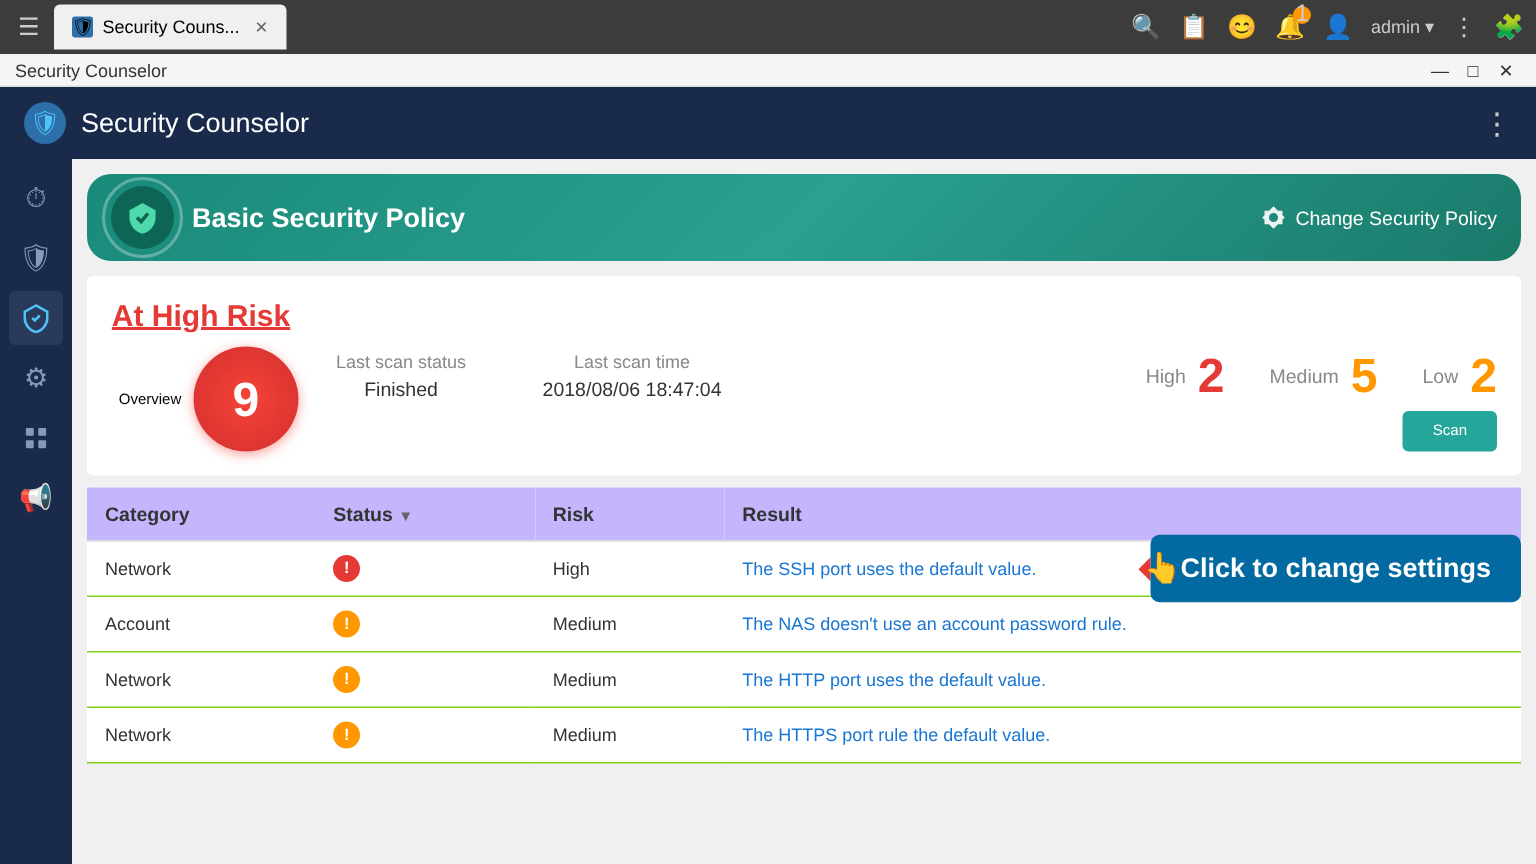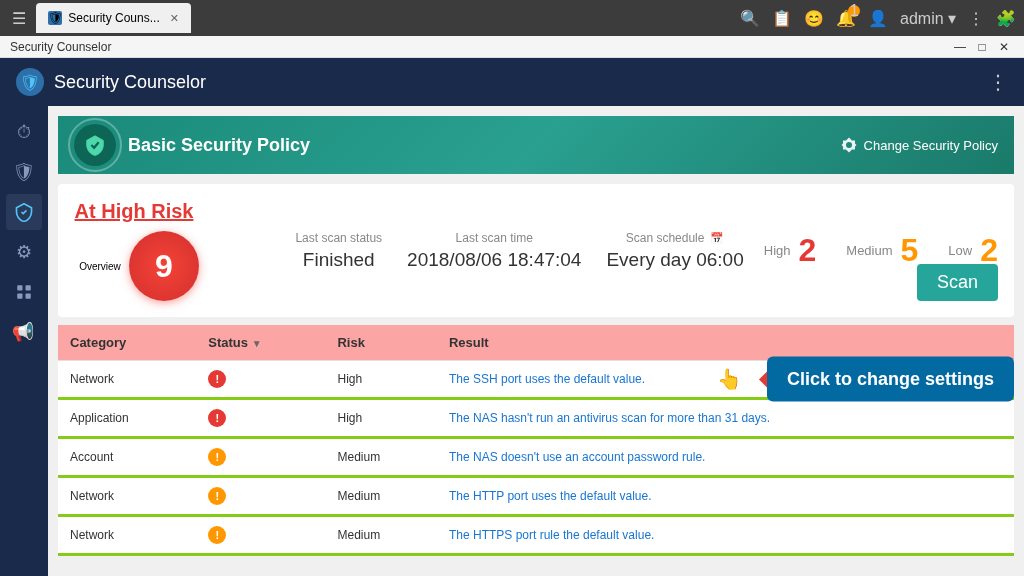--- a/index.html
+++ b/index.html
@@ -111,21 +111,21 @@
     .content {
       flex: 1;
       background: #f0f0f0;
       overflow-y: auto;
     }
 
     
     .policy-banner {
       background: linear-gradient(135deg, #1a8a7a 0%, #2aa090 50%, #1a7a6a 100%);
       margin: 10px;
-      border-radius: 0;
+      border-radius: 16px;
       padding: 0 16px;
       height: 58px;
       display: flex;
       align-items: center;
       position: relative;
     }
     .policy-icon {
       width: 42px;
       height: 42px;
       background: #0d6655;
@@ -186,27 +186,27 @@
       justify-content: center;
       color: white;
       font-size: 32px;
       font-weight: bold;
       box-shadow: 0 2px 8px rgba(244,67,54,0.5);
     }
     .overview-label { color: #000000; font-size: 10px; }
 
     .scan-info {
       display: flex;
-      gap: 25px;
+      gap: 51px;
       flex: 1;
-      justify-content: flex-end;
+      justify-content: flex-start;
     }
     .scan-info-item { text-align: center; }
     .scan-info-label { color: #888; font-size: 12px; margin-bottom: 4px; }
-    .scan-info-value { color: #333; font-size: 19px; }
+    .scan-info-value { color: #333; font-size: 13px; }
 
     .risk-counts {
       display: flex;
       gap: 30px;
       align-items: center;
     }
     .risk-count-item { display: flex; align-items: center; gap: 8px; }
     .risk-count-label { color: #888; font-size: 13px; }
     .risk-count-number { font-size: 32px; font-weight: bold; }
     .risk-count-number.high { color: #e53935; }
@@ -215,48 +215,48 @@
 
     .scan-btn {
       position: absolute;
       right: 16px;
       bottom: 16px;
       background: #26a69a;
       color: white;
       border: none;
       border-radius: 4px;
       padding: 8px 20px;
-      font-size: 18px;
+      font-size: 10px;
       cursor: pointer;
     }
 
     
     .table-container {
       background: white;
       margin: 0 10px;
       border-radius: 4px;
     }
     table {
       width: 100%;
       border-collapse: collapse;
     }
     thead tr {
-      background: #fca5a5;
+      background: #c4b5fd;
     }
     th {
       padding: 10px 12px;
       text-align: left;
       font-weight: 600;
       color: #333;
       font-size: 13px;
       border-bottom: 1px solid #e0e0e0;
     }
     td {
       padding: 9px 12px;
-      border-bottom: 3px solid #84cc16;
+      border-bottom: 1px solid #84cc16;
       color: #333;
       font-size: 12px;
     }
     .status-icon {
       width: 18px;
       height: 18px;
       border-radius: 50%;
       display: inline-flex;
       align-items: center;
       justify-content: center;
@@ -324,21 +324,21 @@
     <span class="tab-close">✕</span>
   </div>
   <div class="browser-icons">
     <span>🔍</span>
     <span>📋</span>
     <span>😊</span>
     <span class="notification-badge">
       🔔<span class="badge">1</span>
     </span>
     <span>👤</span>
-    <span style="color:#ccc;font-size:16px;">admin ▾</span>
+    <span style="color:#ccc;font-size:12px;">admin ▾</span>
     <span style="color:#ccc;">⋮</span>
     <span style="color:#ccc;">🧩</span>
   </div>
 </div>
 
 <div class="app-title-bar">
   <span>Security Counselor</span>
   <div class="window-controls">
     <button class="win-btn">—</button>
     <button class="win-btn">□</button>
@@ -408,27 +408,20 @@
 
       <div class="scan-info">
         <div class="scan-info-item">
           <div class="scan-info-label">Last scan status</div>
           <div class="scan-info-value">Finished</div>
         </div>
         <div class="scan-info-item">
           <div class="scan-info-label">Last scan time</div>
           <div class="scan-info-value">2018/08/06 18:47:04</div>
         </div>
-        <div class="scan-info-item">
-          <div class="scan-info-label">
-            <span>Scan schedule</span>
-            <span style="font-size:11px; margin-left:3px;">📅</span>
-          </div>
-          <div class="scan-info-value">Every day 06:00</div>
-        </div>
       </div>
 
       <div class="risk-counts">
         <div class="risk-count-item">
           <span class="risk-count-label">High</span>
           <span class="risk-count-number high">2</span>
         </div>
         <div class="risk-count-item">
           <span class="risk-count-label">Medium</span>
           <span class="risk-count-number medium">5</span>
@@ -466,31 +459,20 @@
       <a class="result-link">The SSH port uses the default value.</a>
       
         <span style="position:absolute; left: 280px; top:50%; transform:translateY(-50%); font-size:20px; z-index:102; cursor:default;">👆</span>
         <div class="tooltip-popup" style="position:absolute; right:0; top:50%; transform:translateY(-50%);">
           <span>Click to change settings</span>
         </div>
       
     </td>
   </tr>
             <tr>
-    <td>Application</td>
-    <td>
-      <span class="status-icon status-high">!</span>
-    </td>
-    <td>High</td>
-    <td style="position:relative;">
-      <a class="result-link">The NAS hasn't run an antivirus scan for more than 31 days.</a>
-      
-    </td>
-  </tr>
-            <tr>
     <td>Account</td>
     <td>
       <span class="status-icon status-medium">!</span>
     </td>
     <td>Medium</td>
     <td style="position:relative;">
       <a class="result-link">The NAS doesn't use an account password rule.</a>
       
     </td>
   </tr>

